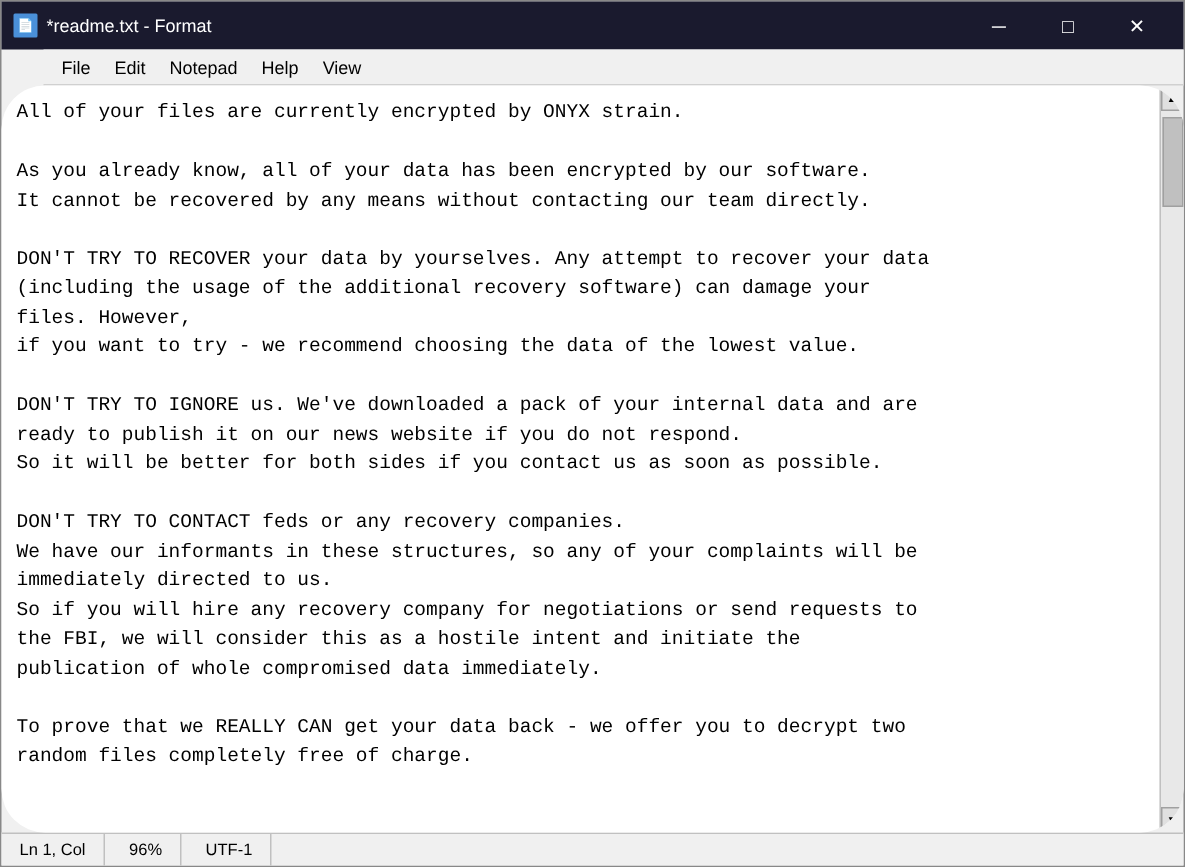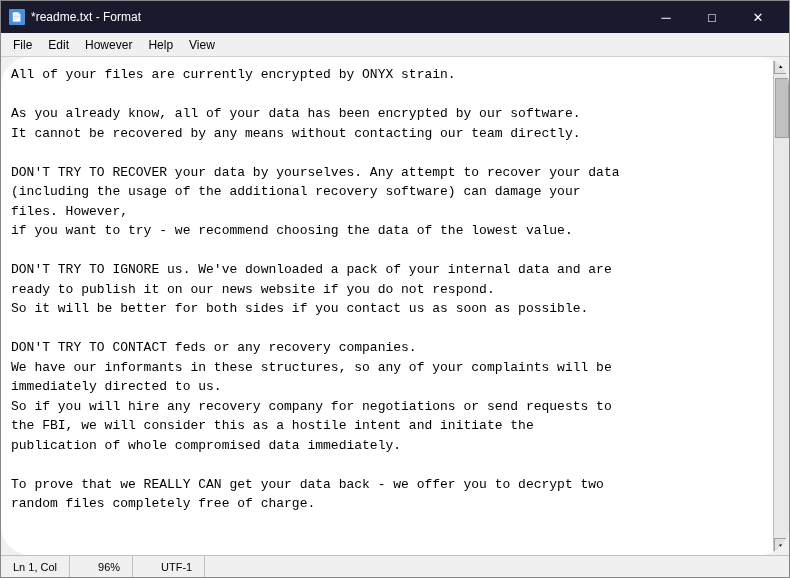--- a/index.html
+++ b/index.html
@@ -65,20 +65,21 @@
     
     .menu-bar {
       background: #f0f0f0;
       padding: 2px 4px;
       display: flex;
       gap: 0;
       flex-shrink: 0;
       border-bottom: 1px solid #d0d0d0;
       height: 24px;
       align-items: center;
+      margin-left: 28px;
     }
     
     .menu-item {
       padding: 2px 8px;
       font-size: 12px;
       color: #000;
       cursor: pointer;
     }
     
     .editor-area {
@@ -144,21 +145,21 @@
       cursor: pointer;
     }
     
     .status-bar {
       background: #f0f0f0;
       border-top: 1px solid #c0c0c0;
       height: 22px;
       display: flex;
       align-items: center;
       padding: 0 8px;
-      gap: 16px;
+      gap: 4px;
       flex-shrink: 0;
     }
     
     .status-segment {
       font-size: 11px;
       color: #000;
       padding: 0 12px;
       border-right: 1px solid #c0c0c0;
       height: 100%;
       display: flex;
@@ -207,21 +208,21 @@
     <div class="title-bar-controls">
       <button class="title-bar-btn">─</button>
       <button class="title-bar-btn">□</button>
       <button class="title-bar-btn close">✕</button>
     </div>
   </div>
 
   <div class="menu-bar">
     <div class="menu-item">File</div>
     <div class="menu-item">Edit</div>
-    <div class="menu-item">However</div>
+    <div class="menu-item">Notepad</div>
     <div class="menu-item">Help</div>
     <div class="menu-item">View</div>
   </div>
 
   <div class="editor-area">
     <div class="text-content">All of your files are currently encrypted by ONYX strain.
 
 As you already know, all of your data has been encrypted by our software.
 It cannot be recovered by any means without contacting our team directly.
 

